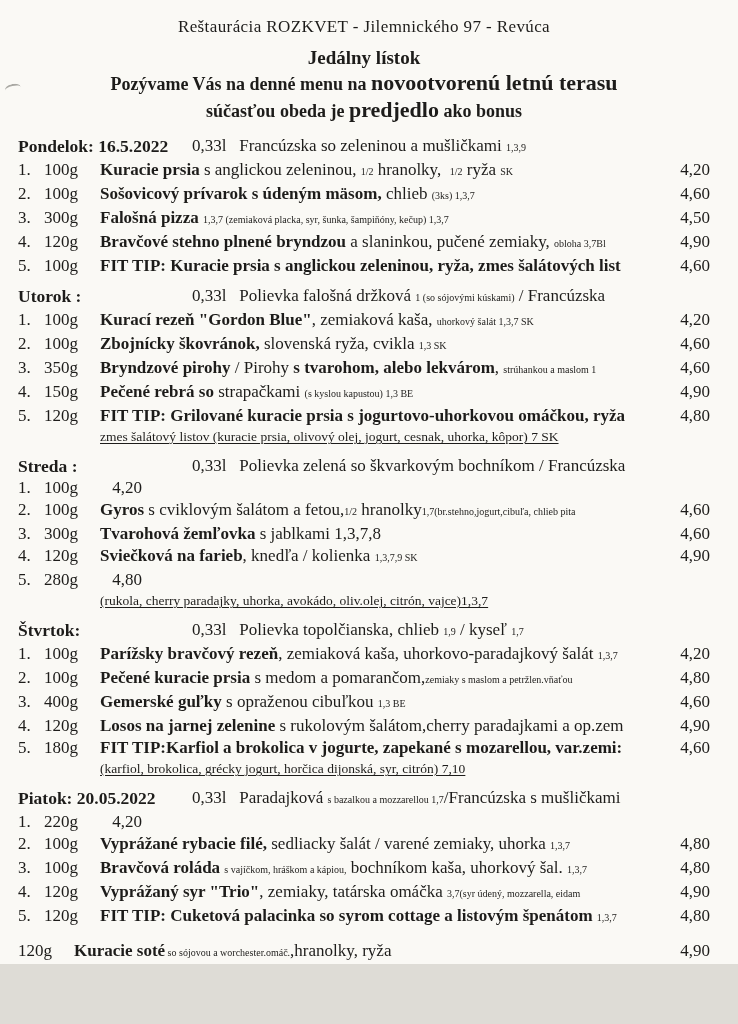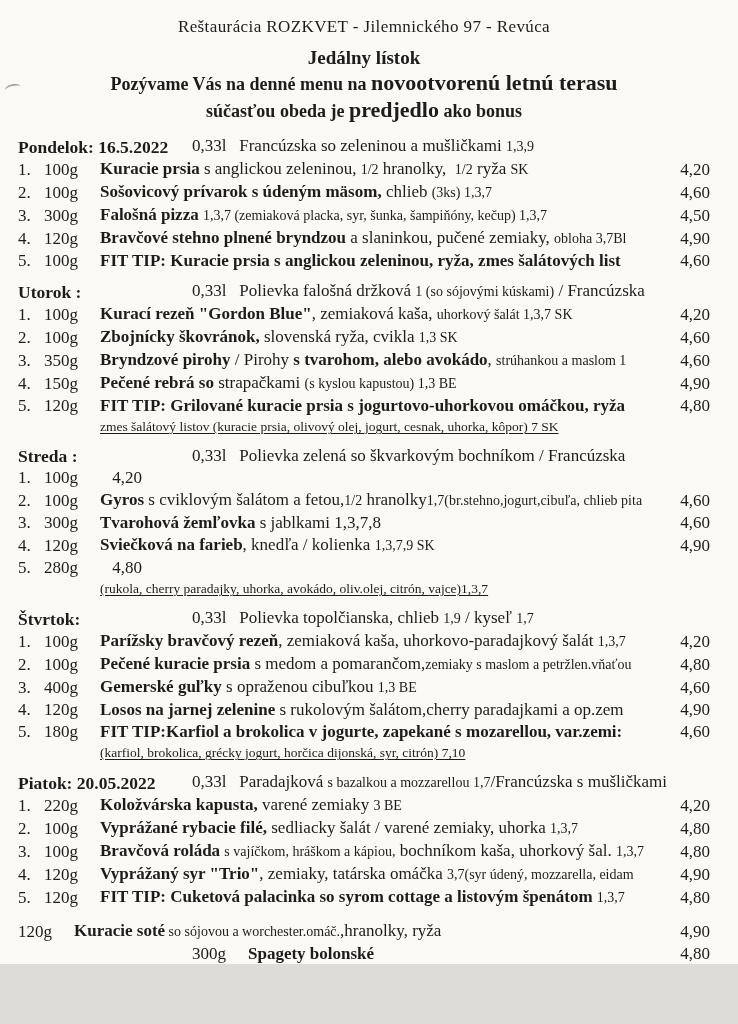--- a/index.html
+++ b/index.html
@@ -19,29 +19,29 @@
     position:absolute;left:5px;top:84px;width:16px;height:7px;
     border-top:2px solid #a9a8a3;border-radius:50%;
     transform:rotate(-12deg);
   }
   .hdr-restaurant{text-align:center;font-size:17px;letter-spacing:.4px;line-height:22px;}
   .hdr-title{text-align:center;font-size:19px;font-weight:bold;margin-top:8px;line-height:24px;}
   .invite{text-align:center;font-weight:bold;font-size:18px;line-height:26px;white-space:pre;}
   .invite .p-xl{font-size:22px;}
   .sec{margin-top:8px;}
   .sec:first-child{margin-top:11px;}
-  .row{display:flex;align-items:center;line-height:22px;}
+  .row{display:flex;align-items:flex-start;line-height:22px;}
   .day{flex:none;min-width:174px;font-weight:bold;font-size:17.5px;}
   .num{flex:none;width:26px;}
   .wt{flex:none;width:56px;}
   .parts{flex:1 1 0;white-space:pre;overflow:hidden;min-width:0;}
   .parts.u{text-decoration-thickness:1.6px;text-underline-offset:2px;}
   .price{flex:none;width:42px;text-align:right;}
   .p-b{font-weight:bold;}
-  .p-sm{font-size:14px;}
+  .p-sm{font-size:10px;}
   .sub .parts{font-size:13.5px;text-decoration:underline;text-decoration-thickness:1.3px;text-underline-offset:2px;line-height:20px;}
   .sub{line-height:20px;}
   .weekly{margin-top:11px;}
   .wlabel{flex:none;width:174px;font-weight:bold;font-size:17.5px;}
   .delivery{display:flex;justify-content:flex-start;align-items:baseline;font-size:16px;line-height:22px;margin-top:1px;font-family:Liberation Mono, monospace;}
   .delivery .dlabel{margin-right:22px;}
   .contact{display:flex;align-items:baseline;margin-top:13px;line-height:24px;}
   .c-label{font-size:19px;letter-spacing:1px;}
   .c-phone{font-weight:bold;margin-left:7px;}
   .c-web{font-weight:bold;margin-left:31px;font-size:16.5px;}
@@ -107,21 +107,21 @@
         </div>
         <div class="row">
           <span class="num">2.</span>
           <span class="wt">100g</span>
           <span class="parts"><span class="p-b">Zbojnícky škovránok,</span><span class="p-r"> slovenská ryža, cvikla </span><span class="p-sm">1,3 SK</span></span>
           <span class="price">4,60</span>
         </div>
         <div class="row">
           <span class="num">3.</span>
           <span class="wt">350g</span>
-          <span class="parts"><span class="p-b">Bryndzové pirohy</span><span class="p-r"> / Pirohy </span><span class="p-b">s tvarohom, alebo avokádo</span><span class="p-r">, </span><span class="p-sm">strúhankou a maslom 1</span></span>
+          <span class="parts"><span class="p-b">Bryndzové pirohy</span><span class="p-r"> / Pirohy </span><span class="p-b">s tvarohom, alebo lekvárom</span><span class="p-r">, </span><span class="p-sm">strúhankou a maslom 1</span></span>
           <span class="price">4,60</span>
         </div>
         <div class="row">
           <span class="num">4.</span>
           <span class="wt">150g</span>
           <span class="parts"><span class="p-b">Pečené rebrá so</span><span class="p-r"> strapačkami </span><span class="p-sm">(s kyslou kapustou) 1,3 BE</span></span>
           <span class="price">4,90</span>
         </div>
         <div class="row">
           <span class="num">5.</span>
@@ -219,21 +219,20 @@
         </div>
       </div>
       <div class="sec">
         <div class="row">
           <span class="day">Piatok: 20.05.2022</span>
           <span class="parts"><span class="p-r">0,33l   </span><span class="p-r">Paradajková </span><span class="p-sm">s bazalkou a mozzarellou 1,7</span><span class="p-r">/Francúzska s mušličkami</span></span>
         </div>
         <div class="row">
           <span class="num">1.</span>
           <span class="wt">220g</span>
-          <span class="parts"><span class="p-b">Koložvárska kapusta,</span><span class="p-r"> varené zemiaky </span><span class="p-sm">3 BE</span></span>
           <span class="price">4,20</span>
         </div>
         <div class="row">
           <span class="num">2.</span>
           <span class="wt">100g</span>
           <span class="parts"><span class="p-b">Vyprážané rybacie filé,</span><span class="p-r"> sedliacky šalát / varené zemiaky, uhorka </span><span class="p-sm">1,3,7</span></span>
           <span class="price">4,80</span>
         </div>
         <div class="row">
           <span class="num">3.</span>

